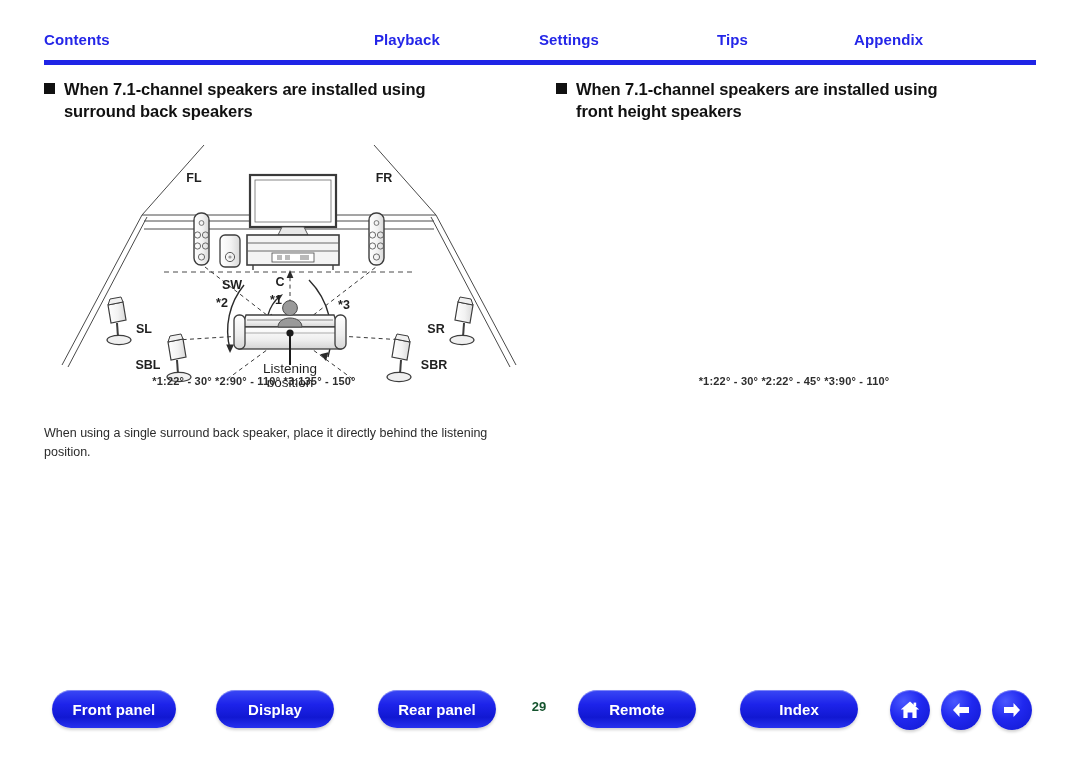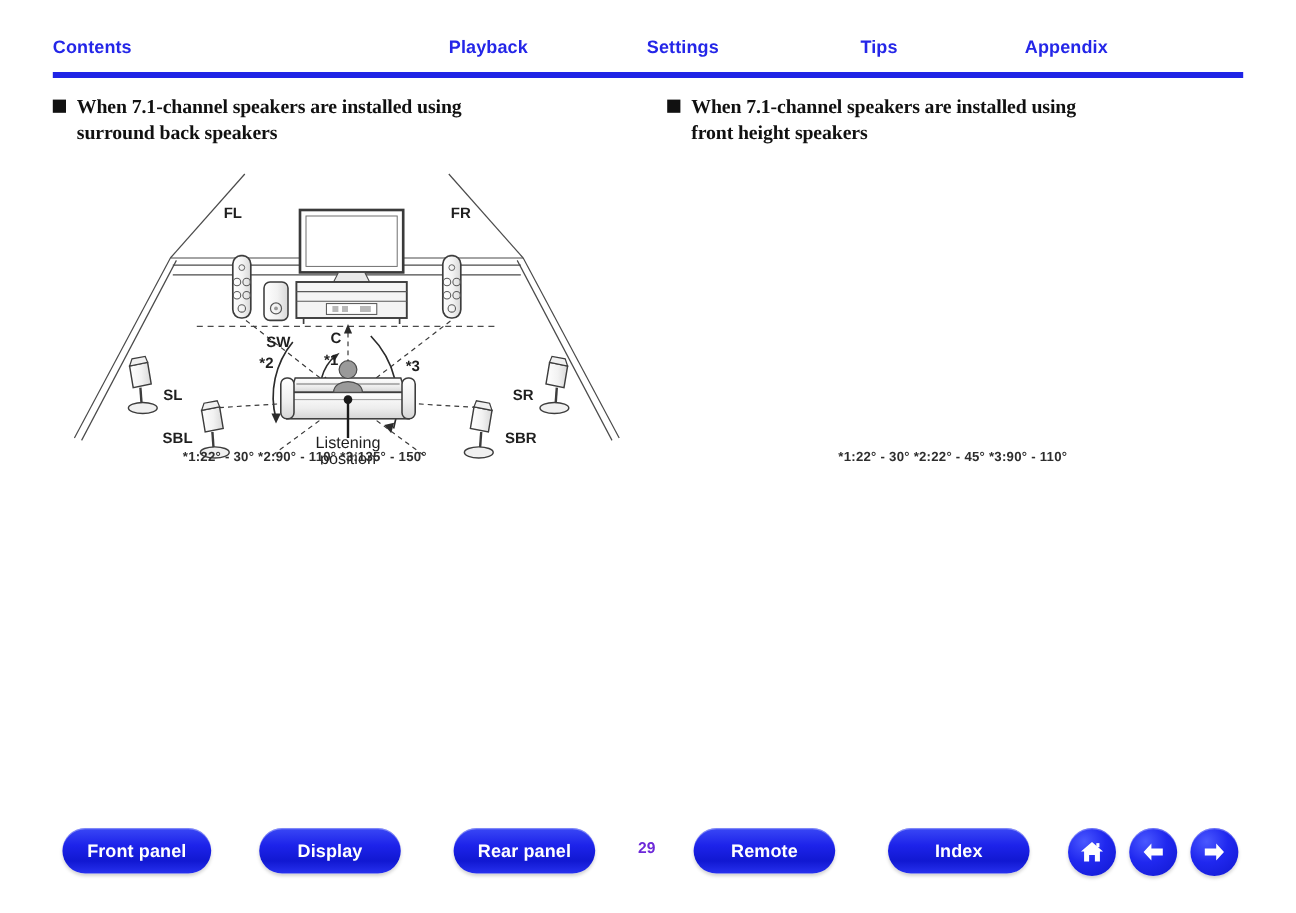--- a/index.html
+++ b/index.html
@@ -52,21 +52,20 @@
   .col-right { left: 556px; }
 
   .section-title {
     display: flex;
     align-items: flex-start;
     font-size: 16.5px;
     font-weight: bold;
     color: #111111;
     line-height: 1.35;
     letter-spacing: -0.1px;
-    font-family: Liberation Serif, serif;
   }
   .bullet-square {
     flex: 0 0 auto;
     width: 11px; height: 11px;
     background: #111111;
     margin: 5px 9px 0 0;
   }
   .section-title-text { display: block; }
 
   
@@ -120,21 +119,21 @@
     display: flex;
     align-items: center;
     justify-content: center;
     white-space: nowrap;
   }
   .page-number {
     position: absolute;
     top: 9px;
     font-size: 13px;
     font-weight: bold;
-    color: #6d28d9;
+    color: #14532d;
     text-align: center;
     width: 30px;
   }
   .circle-btn {
     position: absolute;
     top: 0;
     width: 40px; height: 40px;
     border-radius: 50%;
     background: radial-gradient(circle at 34% 28%, #4a58ff 0%, #2028ef 45%, #1118cf 100%);
     box-shadow: inset 0 1px 0 rgba(255,255,255,0.3),
@@ -355,20 +354,21 @@
         <span>When 7.1-channel speakers are installed using</span><br>
         <span>front height speakers</span>
       </span>
     </div>
 
     <div class="diagram-wrap">
       <div class="angle-caption" style="position:absolute; left:88px; top:238px; width:300px;">*1:22° - 30°  *2:22° - 45°  *3:90° - 110°</div>
     </div>
   </div>
 
+  <div class="body-note">When using a single surround back speaker, place it directly behind the listening position.</div>
 
   <div class="footer">
     <button class="pill-btn" style="left:52px;  width:124px;">Front panel</button>
     <button class="pill-btn" style="left:216px; width:118px;">Display</button>
     <button class="pill-btn" style="left:378px; width:118px;">Rear panel</button>
 
     <div class="page-number" style="left:524px;">29</div>
 
     <button class="pill-btn" style="left:740px; width:118px;">Index</button>
     <button class="pill-btn" style="left:578px; width:118px;">Remote</button>

